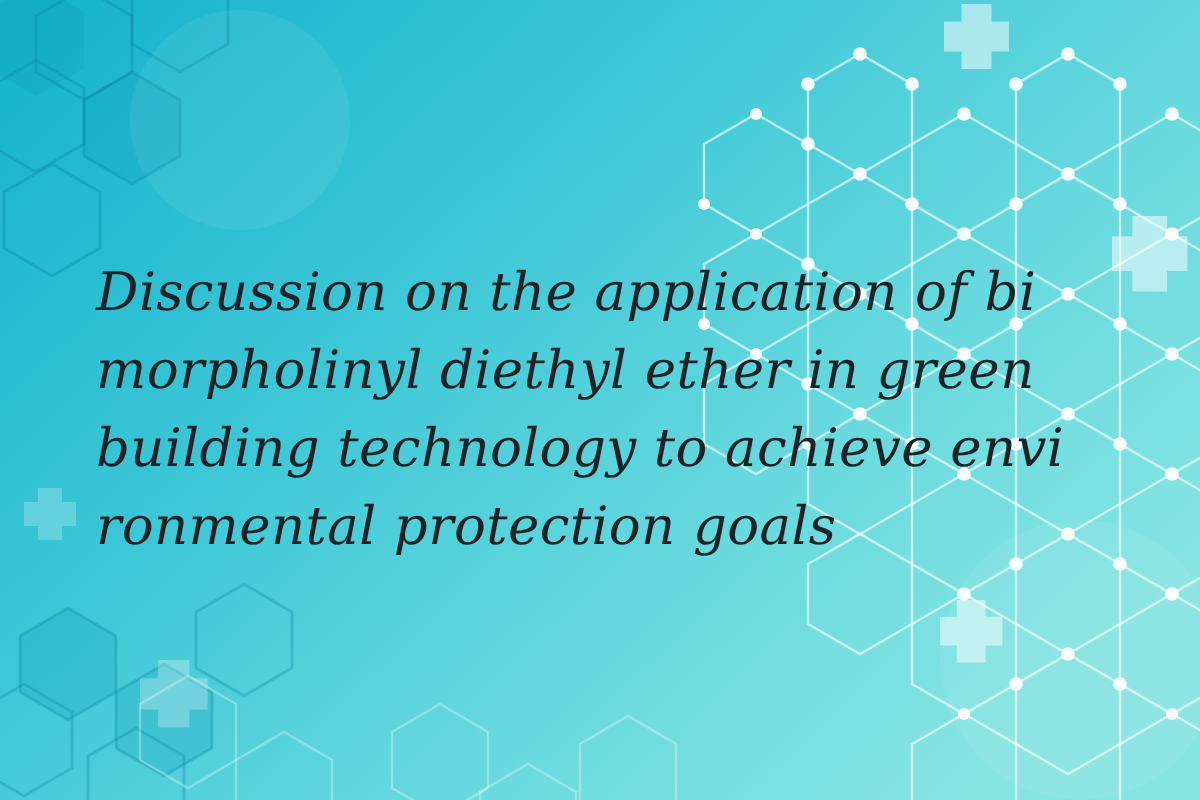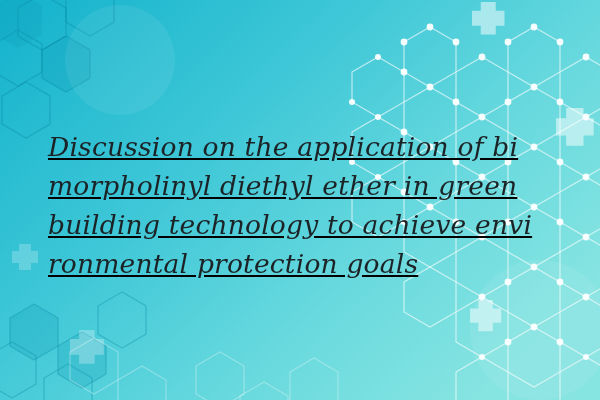--- a/index.html
+++ b/index.html
@@ -27,21 +27,20 @@
   }
   #title-layer {
     position: absolute;
     left: 0;
     top: 0;
     width: 600px;
     height: 400px;
     display: flex;
     align-items: center;
     justify-content: flex-start;
-    text-decoration: underline;
   }
   #banner-title {
     width: 494px;
     margin-left: 48px;
     margin-top: 10px;
     color: #1c2326;
     font-family: "DejaVu Serif", serif;
     font-style: italic;
     font-size: 26.5px;
     line-height: 39px;

